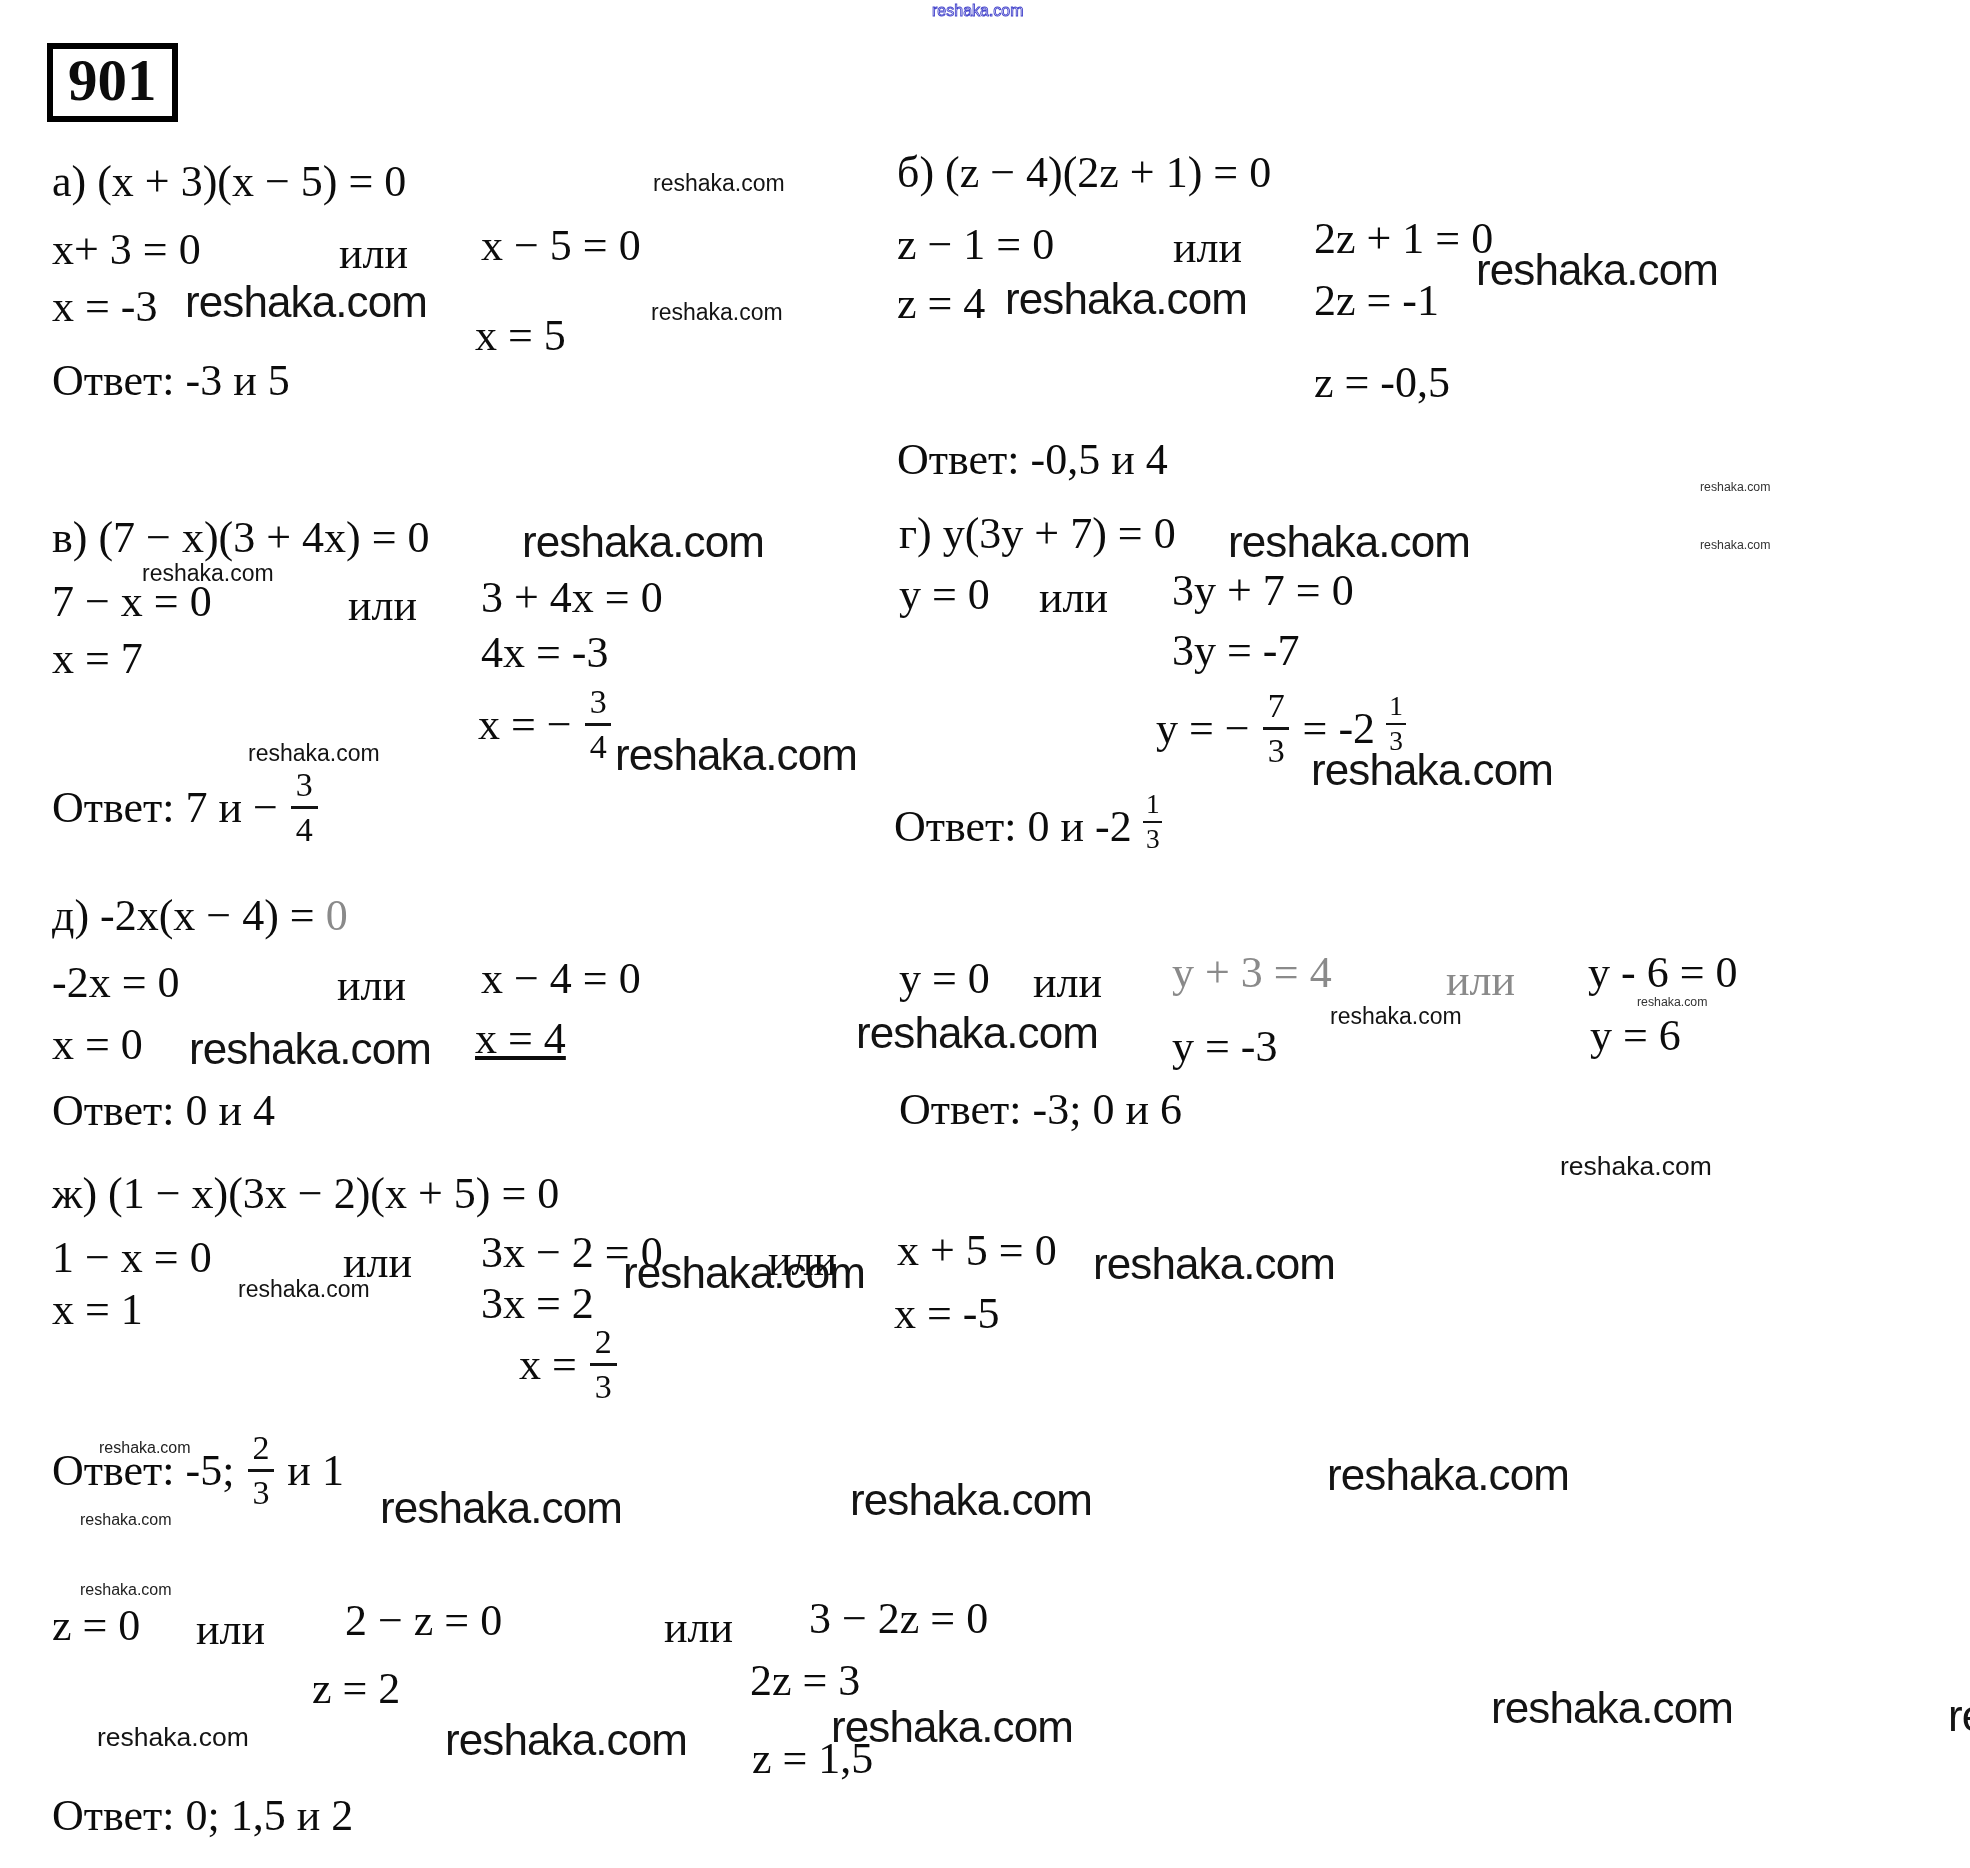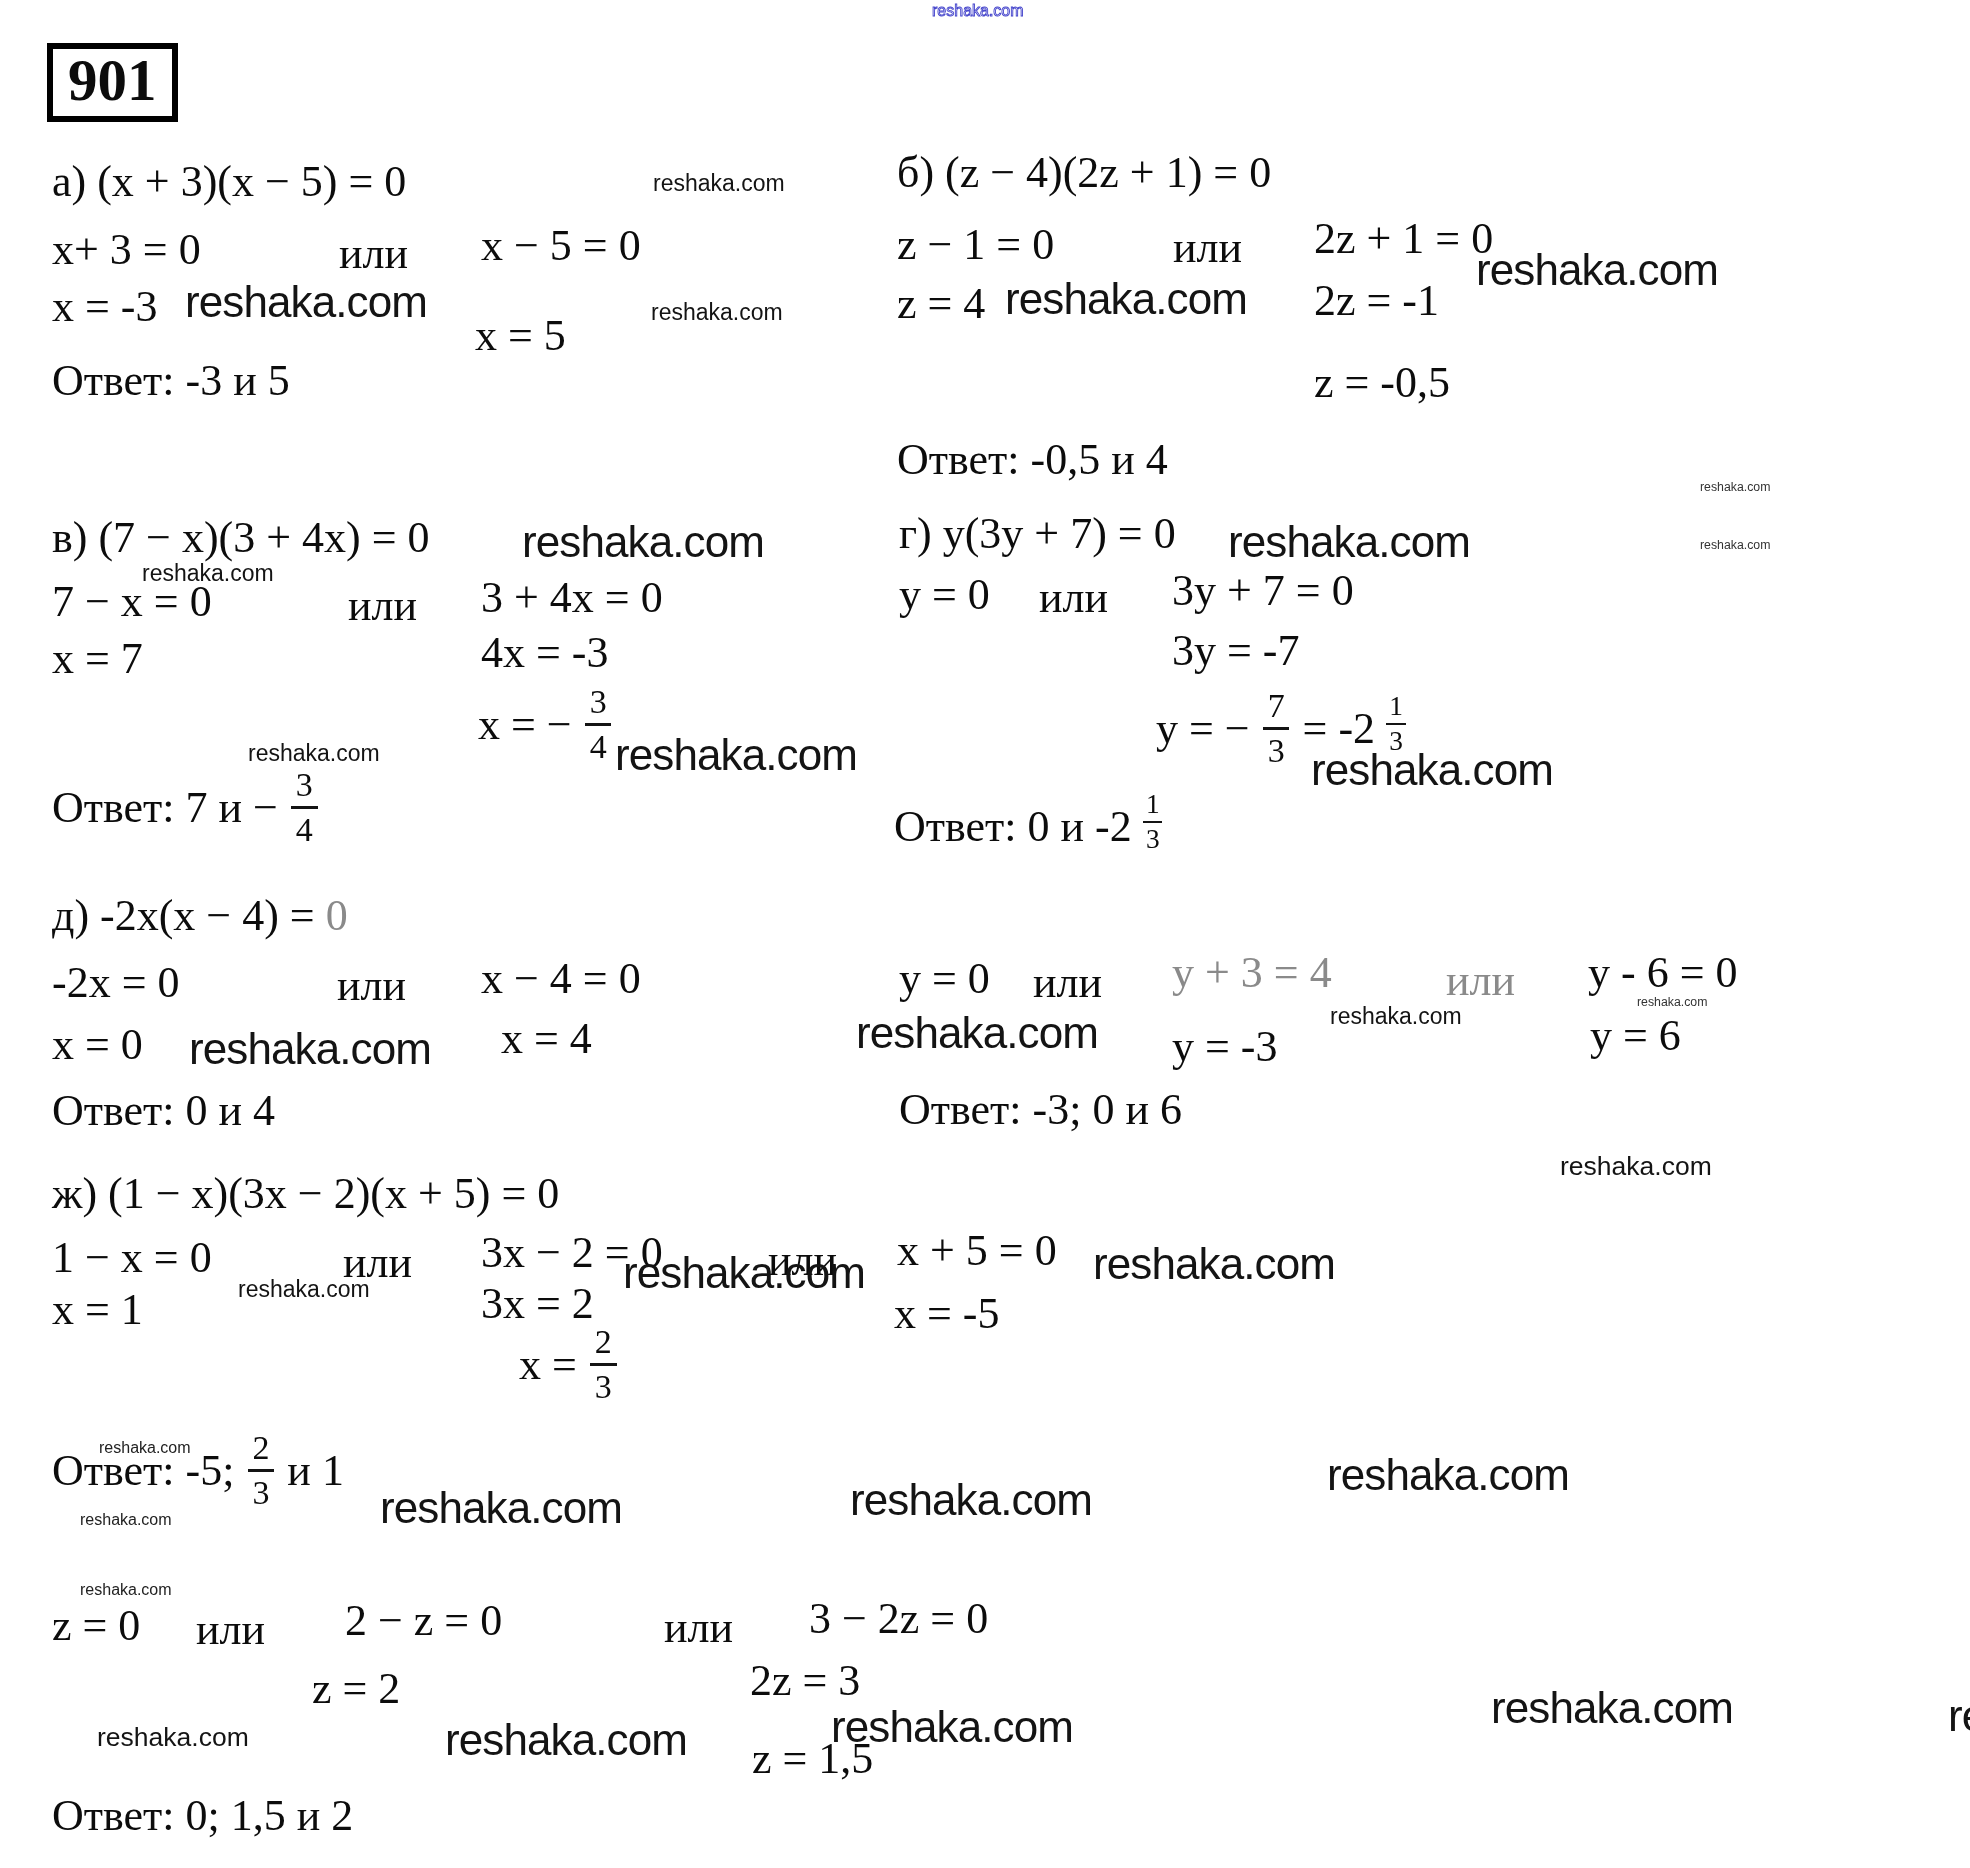--- a/index.html
+++ b/index.html
@@ -122,21 +122,21 @@
   </div>
 
   <div class="m" style="left:52px;top:891px;">
     <span>д) -2x(x − 4) = </span><span class="faded">0</span>
   </div>
   <div class="m" style="left:52px;top:958px;">-2x = 0</div>
   <div class="m" style="left:337px;top:961px;">или</div>
   <div class="m" style="left:481px;top:954px;">x − 4 = 0</div>
   <div class="m" style="left:52px;top:1020px;">x = 0</div>
   <span class="wm wm-lg" style="left:189px;top:1027px;">reshaka.com</span>
-  <div class="m" style="left:501px;top:1014px;">x = 4</div>
+  <div class="m" style="left:475px;top:1014px;text-decoration:underline;">x = 4</div>
   <div class="m" style="left:52px;top:1086px;">Ответ: 0 и 4</div>
 
   <div class="m" style="left:899px;top:954px;">y = 0</div>
   <div class="m" style="left:1033px;top:958px;">или</div>
   <div class="m faded" style="left:1172px;top:948px;">y + 3 = 4</div>
   <div class="m faded" style="left:1446px;top:956px;">или</div>
   <div class="m" style="left:1588px;top:948px;">y - 6 = 0</div>
   <span class="wm wm-lg" style="left:856px;top:1011px;">reshaka.com</span>
   <div class="m" style="left:1172px;top:1022px;">y = -3</div>
   <span class="wm wm-sm" style="left:1330px;top:1005px;">reshaka.com</span>

